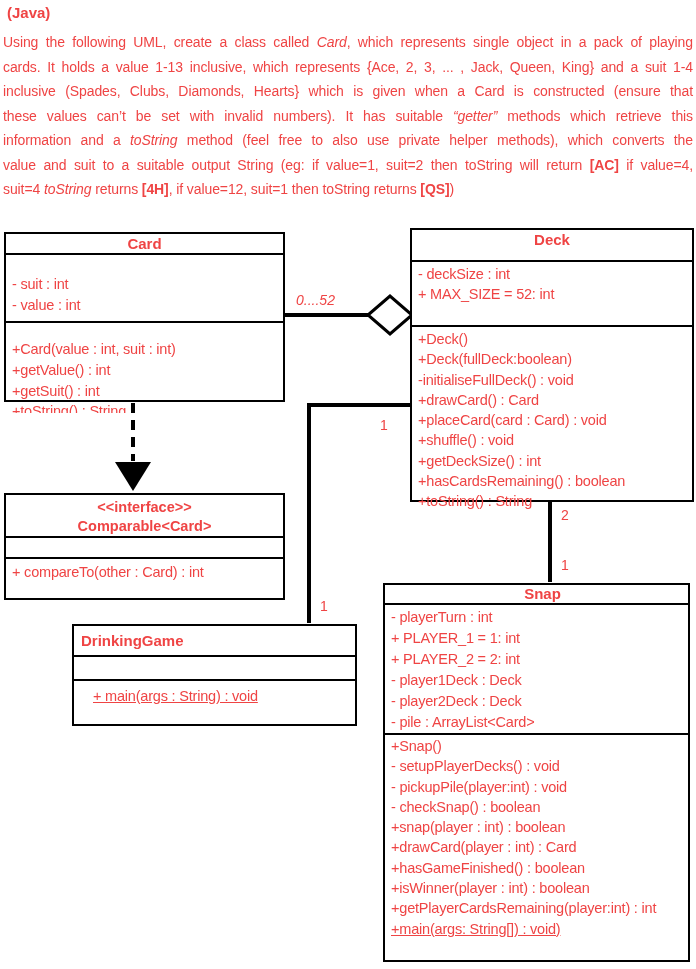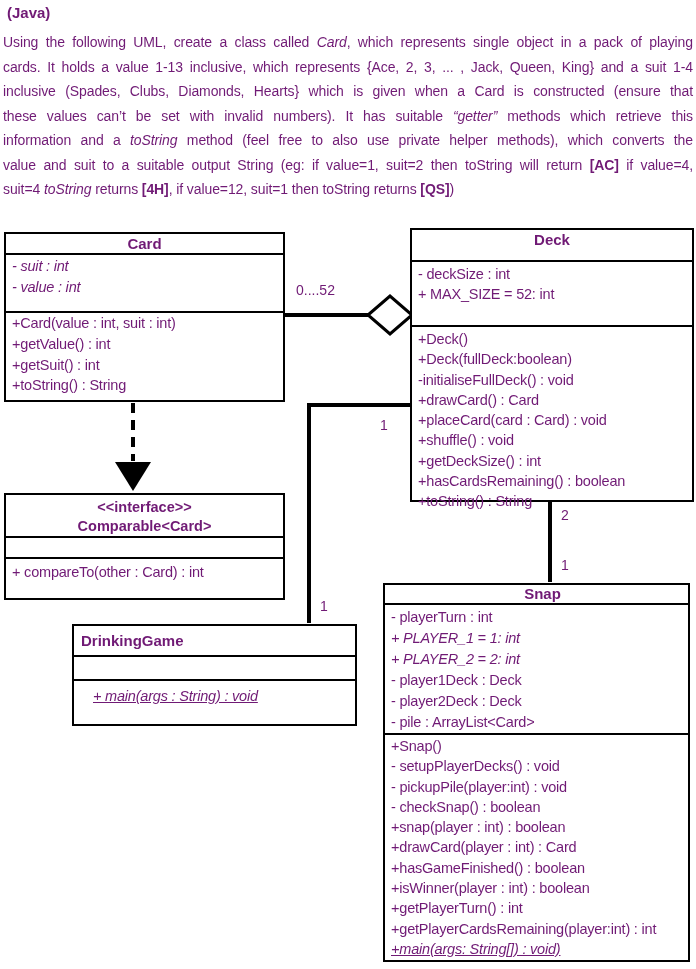--- a/index.html
+++ b/index.html
@@ -1,18 +1,18 @@
 <!DOCTYPE html>
 <html><head>
 <meta charset="utf-8">
 <style>
   html,body { margin:0; padding:0; background:#ffffff; }
   #page {
     position:relative; width:696px; height:969px; background:#ffffff;
-    font-family:"Liberation Sans", sans-serif; color:#701a75;
+    font-family:"Liberation Sans", sans-serif; color:#ef4444;
     overflow:hidden;
   }
   .abs { position:absolute; }
 
   
   #java-tag { left:7px; top:4px; font-size:15px; font-weight:bold; }
 
   
   #instructions { left:3px; top:30px; width:690px; font-size:14px; letter-spacing:-0.1px; }
   .jline { line-height:24.5px; text-align:justify; text-align-last:justify; white-space:normal; }
@@ -24,28 +24,28 @@
   .uml-box {
     position:absolute; background:#fff; border:2px solid #000; box-sizing:border-box;
   }
   .uml-title {
     font-weight:bold; font-size:15px; text-align:center; box-sizing:border-box;
   }
   .uml-section { border-top:2px solid #000; box-sizing:border-box; overflow:hidden; }
   .uml-member {
     font-size:14.5px; letter-spacing:-0.2px; padding-left:6px; white-space:nowrap;
   }
-  .uml-member.it { font-style:italic; }
+  .uml-member.it { }
   .uml-member.ul { text-decoration:underline; }
 
   
   #box-card { left:4px; top:232px; width:281px; height:170px; }
   #box-card .uml-title { height:19px; line-height:19px; }
-  #box-card .attrs { height:58px; padding-top:1px;font-style:italic; }
-  #box-card .methods { height:92px; padding-top:0; }
+  #box-card .attrs { height:68px; padding-top:19px; }
+  #box-card .methods { height:92px; padding-top:16px; }
   #box-card .uml-member { line-height:20.8px; }
 
   
   #box-deck { left:410px; top:228px; width:284px; height:274px; }
   #box-deck .uml-title { height:30px; line-height:19px; }
   #box-deck .attrs { height:65px; padding-top:2px; }
   #box-deck .methods { height:186px; padding-top:2px; }
   #box-deck .uml-member { line-height:20.3px; }
 
   
@@ -65,21 +65,21 @@
   
   #box-snap { left:383px; top:583px; width:307px; height:379px; }
   #box-snap .uml-title { height:18px; line-height:18px;margin-left:12px; }
   #box-snap .attrs { height:130px; padding-top:2px; }
   #box-snap .methods { height:227px; padding-top:1px; }
   #box-snap .attrs .uml-member { line-height:21px; }
   #box-snap .methods .uml-member { line-height:20.3px; }
 
   
   .mult { position:absolute; font-size:14px; }
-  #lbl-0-52 { left:296px; top:282px; }
+  #lbl-0-52 { left:296px; top:292px;font-style:italic; }
   #lbl-dg-deck-1 { left:380px; top:417px; }
   #lbl-dg-1 { left:320px; top:598px; }
   #lbl-snap-2 { left:561px; top:507px; }
   #lbl-snap-1 { left:561px; top:557px; }
 
   #connector-svg { position:absolute; left:0; top:0; pointer-events:none; }
 </style>
 </head>
 <body>
 
@@ -176,19 +176,18 @@
       </div>
     <div class="uml-section methods">
         <div class="uml-member">+Snap()</div>
         <div class="uml-member">- setupPlayerDecks() : void</div>
         <div class="uml-member">- pickupPile(player:int) : void</div>
         <div class="uml-member">- checkSnap() : boolean</div>
         <div class="uml-member">+snap(player : int) : boolean</div>
         <div class="uml-member">+drawCard(player : int) : Card</div>
         <div class="uml-member">+hasGameFinished() : boolean</div>
         <div class="uml-member">+isWinner(player : int) : boolean</div>
-        <div class="uml-member">+getPlayerTurn() : int</div>
         <div class="uml-member">+getPlayerCardsRemaining(player:int) : int</div>
         <div class="uml-member it ul">+main(args: String[]) : void)</div>
       </div>
   </div>
 
 </div>
 
 </body></html>

